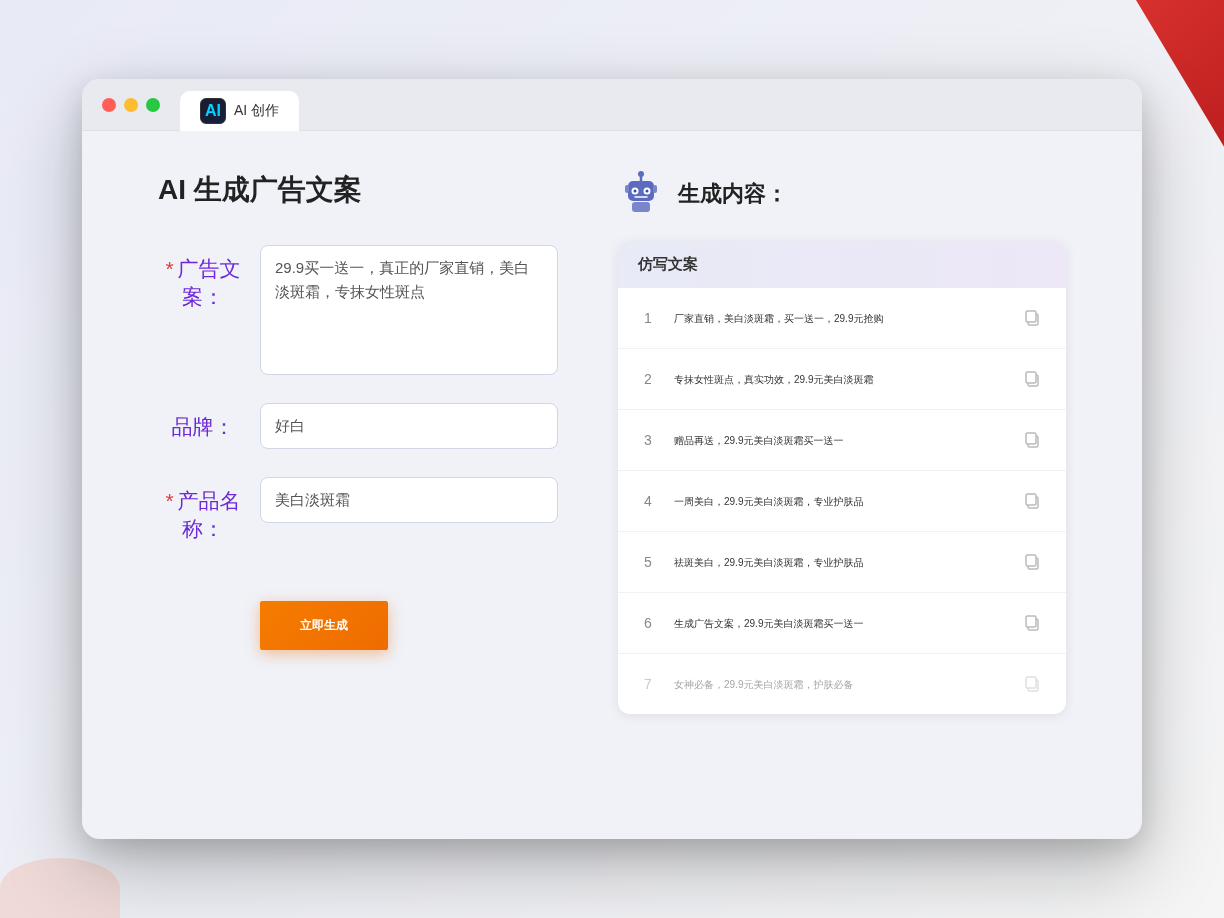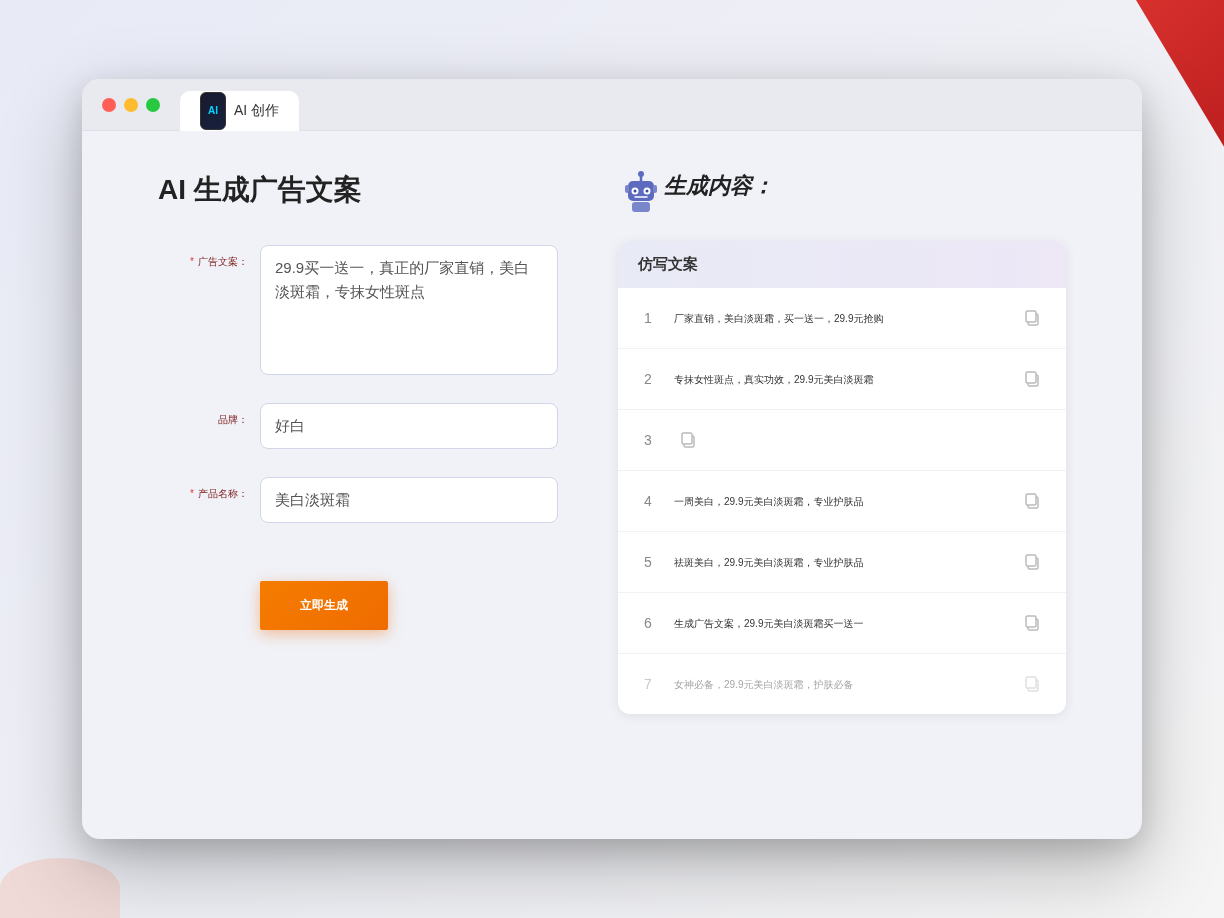--- a/index.html
+++ b/index.html
@@ -90,28 +90,28 @@
       gap: 8px;
       background: #ffffff;
       border-radius: 10px 10px 0 0;
       padding: 8px 20px;
       height: 40px;
       margin-top: 12px;
     }
 
     .ai-logo {
       width: 26px;
-      height: 38px;
+      height: 26px;
       background: linear-gradient(135deg, #1a1a2e, #16213e);
       border-radius: 6px;
       display: flex;
       align-items: center;
       justify-content: center;
       color: #00d4ff;
-      font-size: 10px;
+      font-size: 16px;
       font-weight: bold;
       border: 1px solid #333;
     }
 
     .tab-label {
       font-size: 14px;
       color: #333;
       font-weight: 500;
     }
 
@@ -135,26 +135,26 @@
       margin-bottom: 36px;
     }
 
     .form-group {
       display: flex;
       align-items: flex-start;
       margin-bottom: 28px;
     }
 
     .form-label {
-      font-size: 10px;
-      color: #7f1d1d;
+      font-size: 21px;
+      color: #6d28d9;
       width: 90px;
       flex-shrink: 0;
       padding-top: 10px;
-      text-align: right;
+      text-align: center;
       margin-right: 12px;
     }
 
     .form-label.required::before {
       content: '*';
       color: #e53935;
       margin-right: 4px;
     }
 
     .form-input {
@@ -190,24 +190,23 @@
       box-shadow: 0 4px 15px rgba(239,108,0,0.4);
     }
 
     
     .right-panel {
       flex: 1;
     }
 
     .right-header {
       display: flex;
-      align-items: flex-start;
-      gap: 0;
+      align-items: center;
+      gap: 14px;
       margin-bottom: 24px;
-      font-style: italic;
     }
 
     .right-title {
       font-size: 22px;
       font-weight: 600;
       color: #222;
     }
 
     
     .results-container {
@@ -368,20 +367,21 @@
           <span class="copy-icon">
             <svg width="18" height="18" viewBox="0 0 18 18" fill="none">
                 <rect x="5" y="5" width="10" height="11" rx="1.5" stroke="#bbb" stroke-width="1.5"></rect>
                 <rect x="3" y="2" width="10" height="11" rx="1.5" fill="white" stroke="#bbb" stroke-width="1.5"></rect>
               </svg>
           </span>
         </div>
 
         <div class="result-row">
           <span class="row-num">3</span>
+          <span class="row-text">赠品再送，29.9元美白淡斑霜买一送一</span>
           <span class="copy-icon">
             <svg width="18" height="18" viewBox="0 0 18 18" fill="none">
                 <rect x="5" y="5" width="10" height="11" rx="1.5" stroke="#bbb" stroke-width="1.5"></rect>
                 <rect x="3" y="2" width="10" height="11" rx="1.5" fill="white" stroke="#bbb" stroke-width="1.5"></rect>
               </svg>
           </span>
         </div>
 
         <div class="result-row">
           <span class="row-num">4</span>

